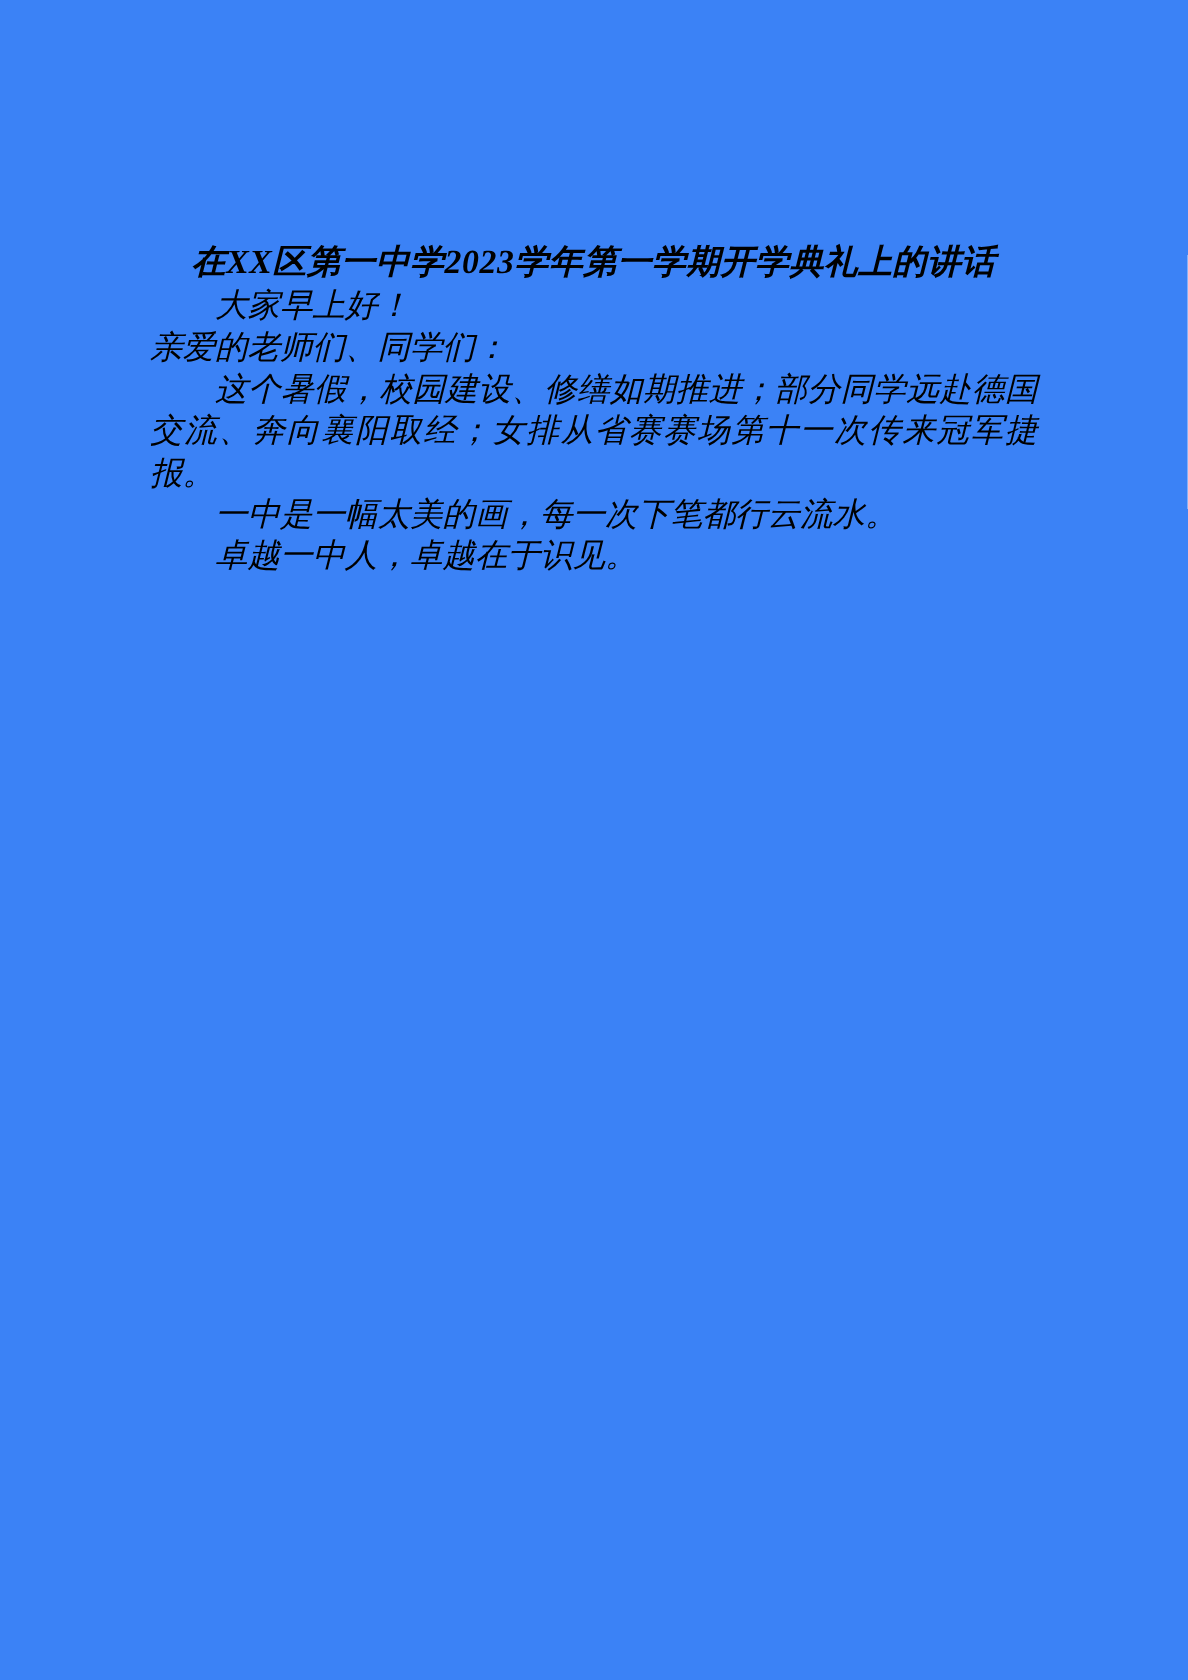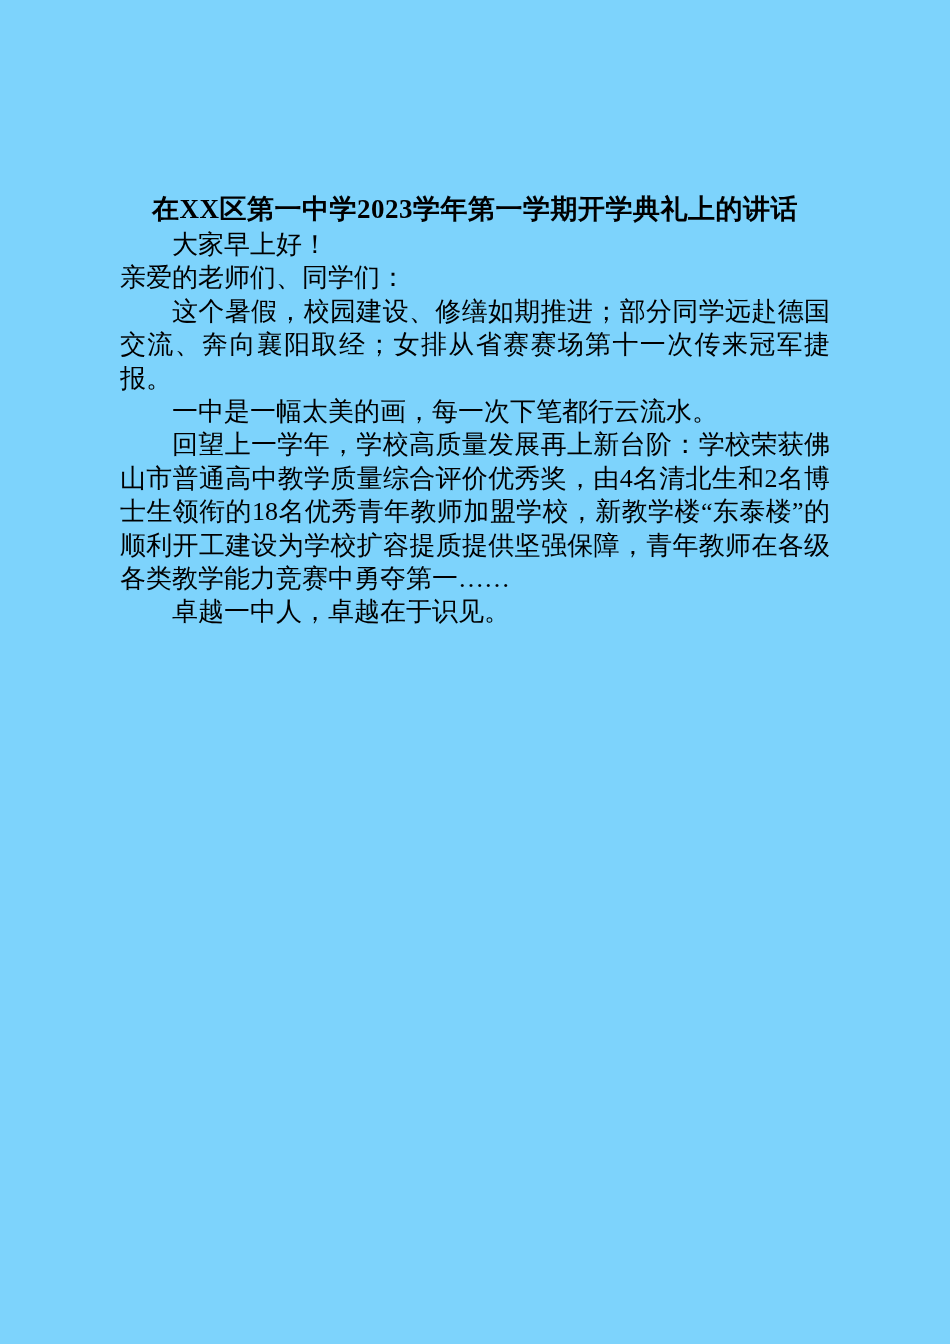--- a/index.html
+++ b/index.html
@@ -12,21 +12,22 @@
       height: 1344px;
       background: #ffffff;
       color: #000000;
       font-family: "Liberation Serif", "DejaVu Serif", serif;
       overflow: hidden;
     }
     .page {
       position: relative;
       width: 950px;
       height: 1344px;
-      background: #7dd3fc;
+      background: #3b82f6;
+      font-style: italic;
     }
     .content {
       position: absolute;
       left: 120px;
       top: 190px;
       width: 710px;
     }
     .doc-title {
       font-size: 27px;
       font-weight: bold;
@@ -58,18 +59,17 @@
     <p class="para indent">大家早上好！</p>
 
     <p class="para">亲爱的老师们、同学们：</p>
 
 
     <p class="para indent">这个暑假，校园建设、修缮如期推进；部分同学远赴德国交流、奔向襄阳取经；女排从省赛赛场第十一次传来冠军捷报。</p>
 
     <p class="para indent">一中是一幅太美的画，每一次下笔都行云流水。</p>
 
 
-    <p class="para indent">回望上一学年，学校高质量发展再上新台阶：学校荣获佛山市普通高中教学质量综合评价优秀奖，由4名清北生和2名博士生领衔的18名优秀青年教师加盟学校，新教学楼“东泰楼”的顺利开工建设为学校扩容提质提供坚强保障，青年教师在各级各类教学能力竞赛中勇夺第一……</p>
 
     <p class="para indent">卓越一中人，卓越在于识见。</p>
 
   </div>
 </div>
 
 </body></html>

